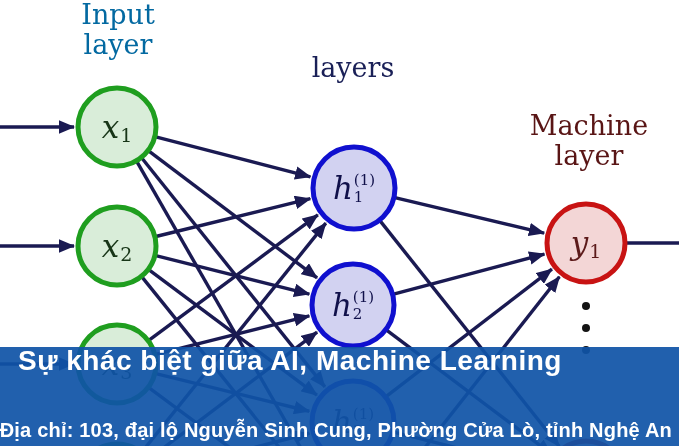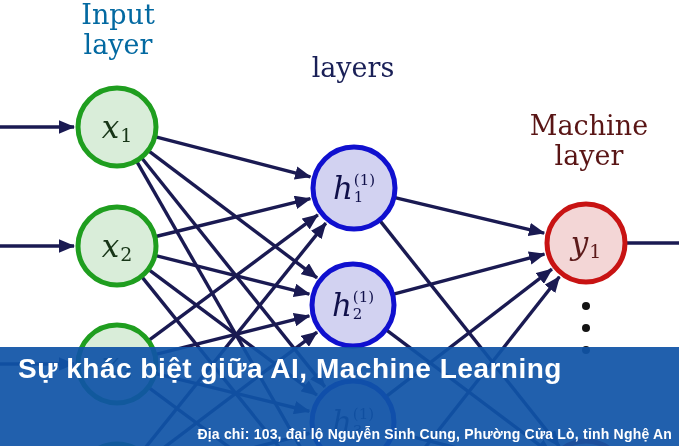--- a/index.html
+++ b/index.html
@@ -21,23 +21,23 @@
           white-space:nowrap;display:flex;align-items:center;}
   .nlabel .base{font-size:31px;line-height:1;}
   .nlabel .stack{display:inline-flex;flex-direction:column;align-items:flex-start;
                  font-style:normal;font-size:15px;line-height:1.15;margin-left:1px;
                  transform:translateY(1px);}
   .nlabel .subonly{font-style:normal;font-size:19px;transform:translateY(7px);margin-left:1px;}
   
   .banner{position:absolute;left:0;top:347px;width:679px;height:99px;z-index:3;}
   .bt{position:absolute;left:18px;font-weight:bold;font-size:28px;letter-spacing:0.5px;
       line-height:1;white-space:nowrap;}
-  #bt1{top:8px;text-align:center;}
+  #bt1{top:0;text-align:center;}
   #bt2{top:45px;}
-  .addr{position:absolute;right:7px;bottom:4px;font-weight:bold;font-size:14px;
+  .addr{position:absolute;right:7px;bottom:4px;font-weight:bold;font-size:20px;
         white-space:nowrap;letter-spacing:0.2px;}
 </style>
 </head>
 <body>
 
 <div class="stage">
 
   <svg id="net" width="679" height="446">
       <defs>
         <marker id="arw" markerWidth="4.8" markerHeight="4" refX="4.5" refY="2" orient="auto" markerUnits="strokeWidth">

